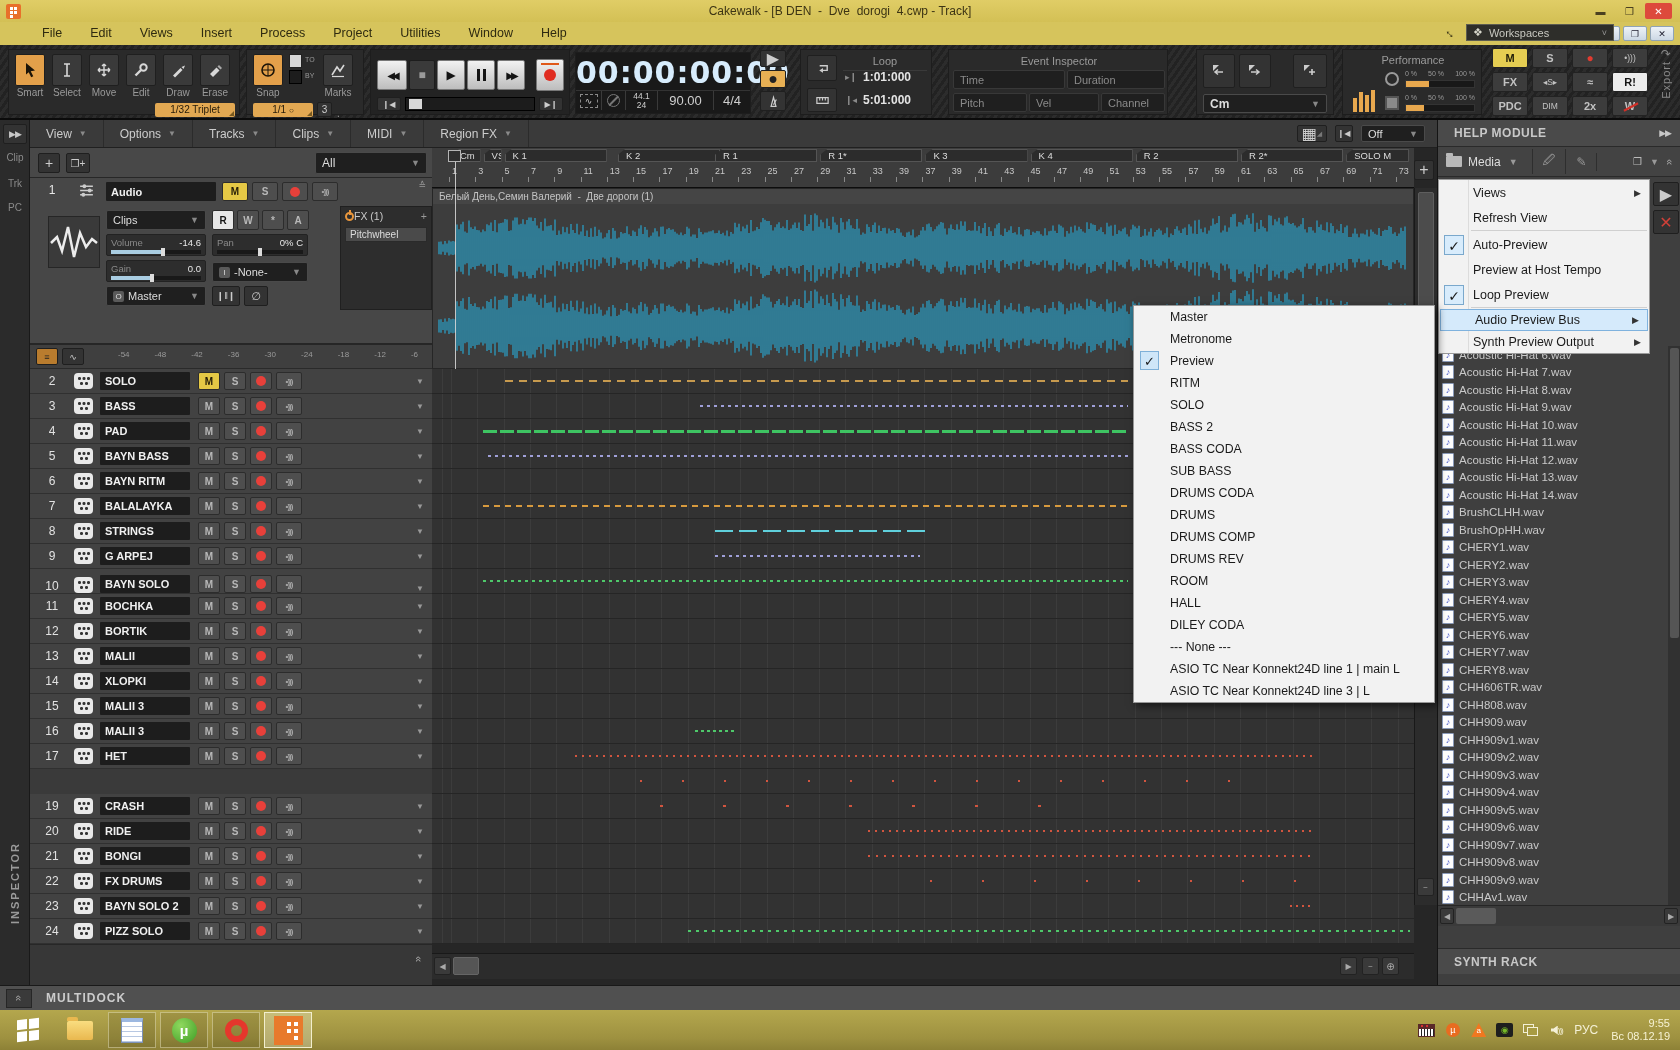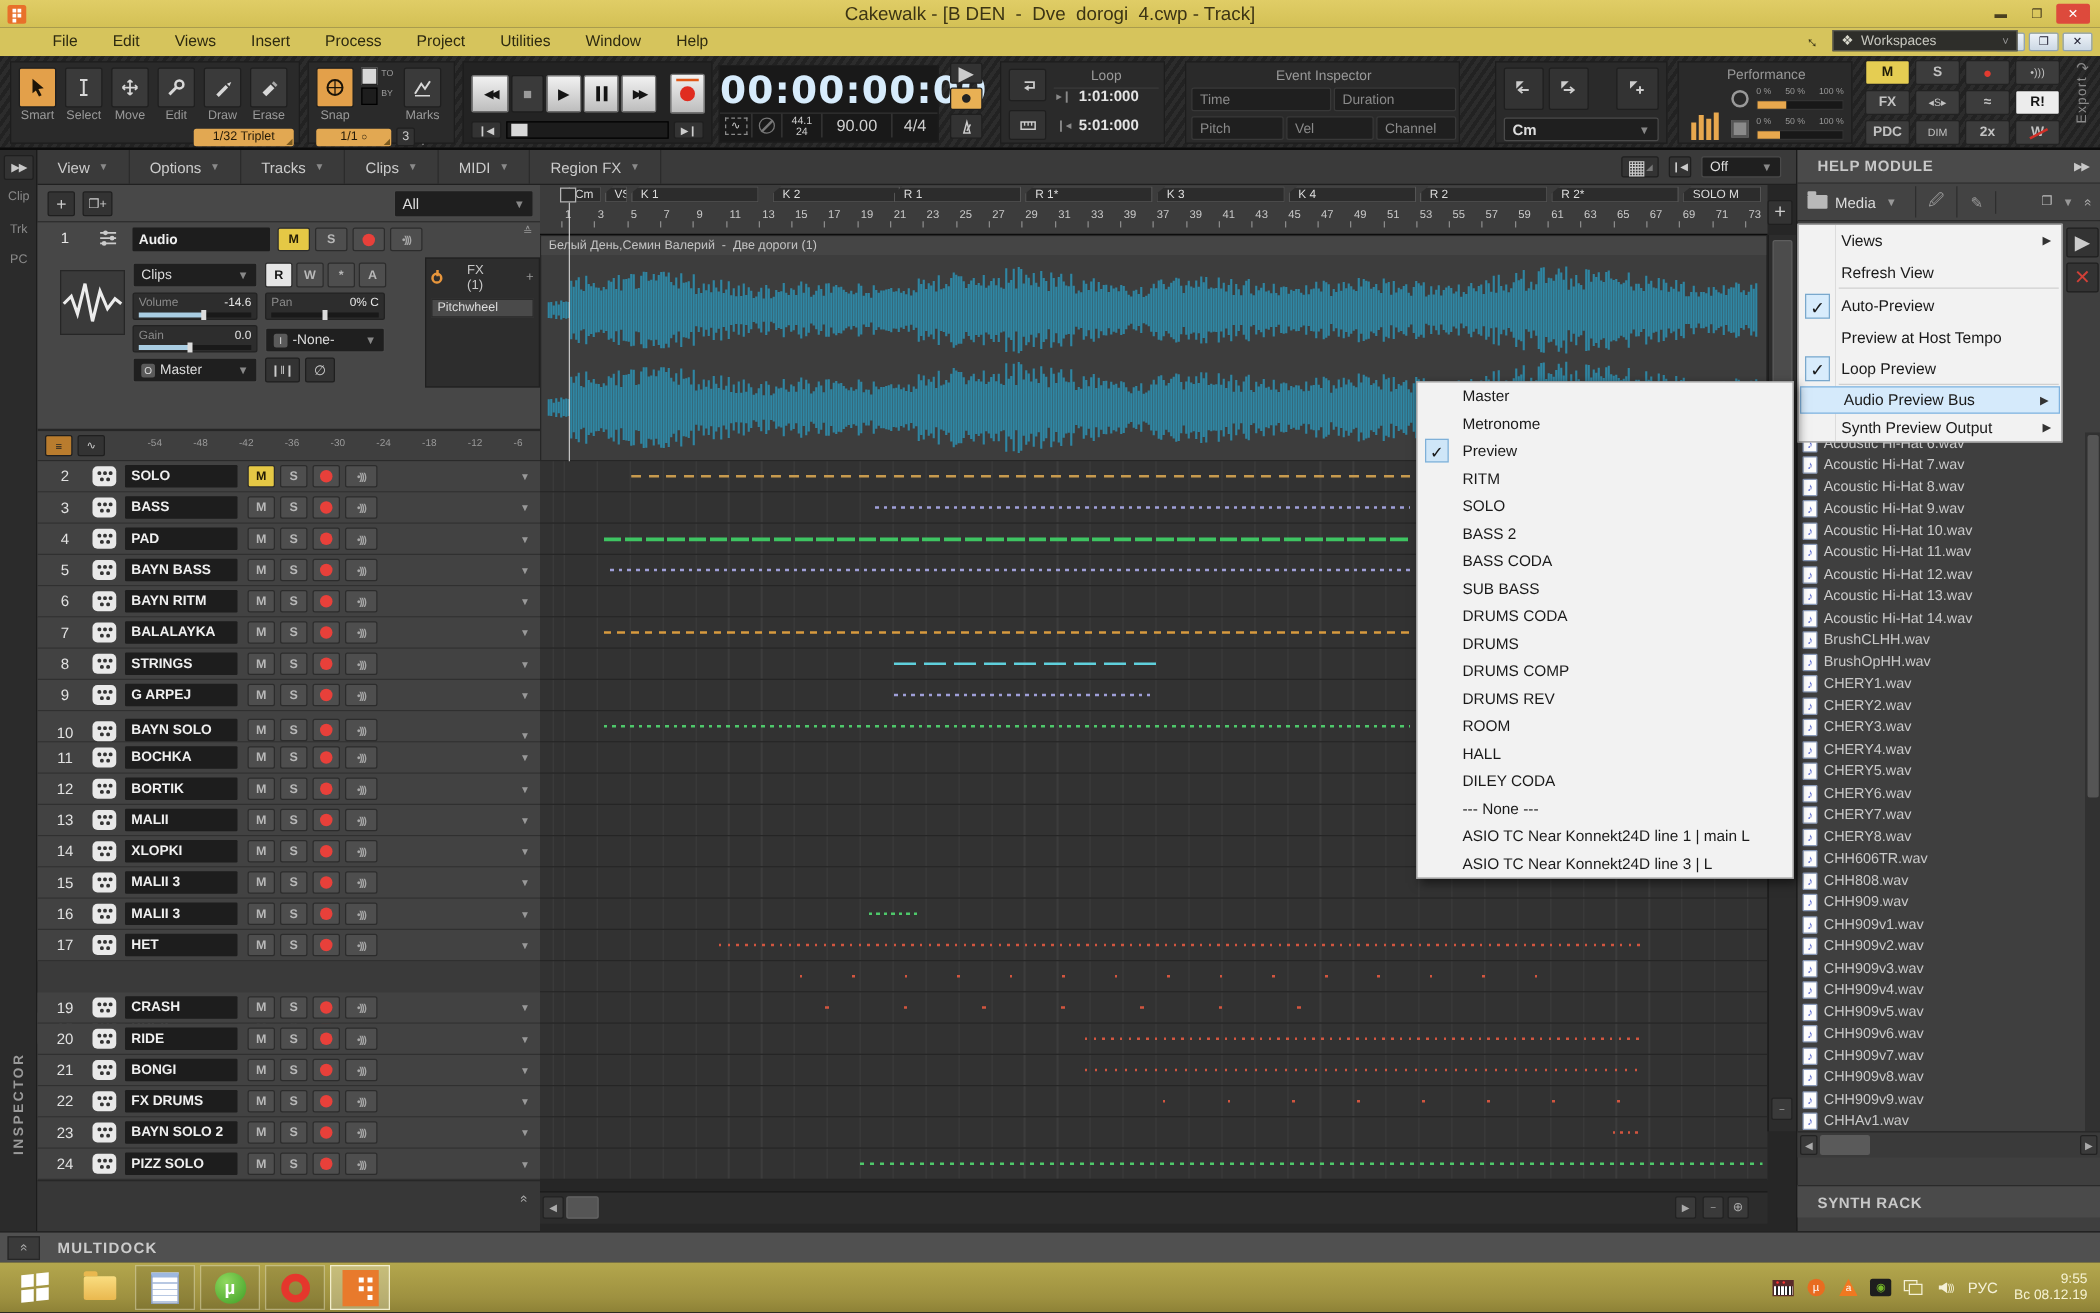--- a/index.html
+++ b/index.html
@@ -1,21 +1,21 @@
 <!DOCTYPE html>
 <html><head>
 <meta charset="utf-8">
 <style>
 *{box-sizing:border-box;margin:0;padding:0}
 body{margin:0;background:#111;font-family:"Liberation Sans","DejaVu Sans",sans-serif}
 #app{position:relative;width:1680px;height:1050px;overflow:hidden;background:#262626;font-family:"Liberation Sans","DejaVu Sans",sans-serif}
 .abs{position:absolute}
 
 #titlebar{left:0;top:0;width:1680px;height:22px;background:linear-gradient(#e0cd66,#d3c055);display:flex;align-items:center}
-#titlebar .title{position:absolute;left:0;right:0;text-align:center;font-size:15px;color:#3c3414;white-space:pre}
+#titlebar .title{position:absolute;left:0;right:0;text-align:center;font-size:12px;color:#3c3414;white-space:pre}
 #app-icon{width:15px;height:15px;margin-left:6px;background:#e8702a;border-radius:2px;position:relative}
 #app-icon::after{content:"";position:absolute;left:4px;top:3px;width:3px;height:3px;background:#fff;box-shadow:4px 0 #fff,0 4px #fff,4px 4px #fff,0 8px #fff}
 .winbtn{width:27px;height:16px;display:flex;align-items:center;justify-content:center;font-size:10px;color:#4a4020;margin-left:2px}
 .winbtn.close{background:#dd4a3c;color:#fff;border-radius:2px}
 #titlebar-controls{position:absolute;right:8px;top:3px;display:flex}
 #menubar{left:0;top:22px;width:1680px;height:23px;background:#d6c45c;display:flex;align-items:center}
 #menu-items{display:flex;margin-left:28px}
 .mb-item{padding:0 14px;font-size:12.5px;color:#2e2a10;line-height:23px}
 #mdi-controls{position:absolute;right:6px;top:4px;display:flex;gap:3px}
 .mdibtn{width:24px;height:15px;background:linear-gradient(#eef3f8,#ccd8e4);border:1px solid #8fa3b5;border-radius:2px;font-size:9px;color:#223;display:flex;align-items:center;justify-content:center}
@@ -76,21 +76,21 @@
 .recdot{width:10px;height:10px;border-radius:50%;background:#e8403a}
 .echo{color:#a8a8a8;font-size:8px;letter-spacing:-1px}
 .slidbox{position:absolute;background:#2d2d2d;border:1px solid #222;border-radius:2px;padding:2px 4px}
 .slidbox .lr{display:flex;justify-content:space-between;font-size:9.5px;color:#8a8a8a}
 .slidbox .lr b{color:#e8e8e8;font-weight:normal}
 .strack{position:relative;height:4px;background:#191919;margin-top:2px}
 .strack .fill{position:absolute;left:0;top:0;bottom:0;background:#a9cde2}
 .strack .thumb{position:absolute;top:-2px;width:4px;height:8px;background:#dcdcdc}
 .io-ic{width:11px;height:11px;background:#5a5a5a;border-radius:2px;color:#ddd;font-size:8px;display:flex;align-items:center;justify-content:center;margin-right:4px}
 #fxbin{position:absolute;left:310px;top:28px;width:92px;height:104px;background:#2d2d2d;border:1px solid #202020}
-#fxbin .hdr{display:flex;align-items:center;gap:20px;padding:3px 4px;color:#c8c8c8;font-size:10.5px}
+#fxbin .hdr{display:flex;align-items:center;gap:0;padding:3px 4px;color:#c8c8c8;font-size:10.5px}
 .pwr{width:9px;height:9px;border:2px solid #e8963c;border-radius:50%;position:relative}
 .pwr::after{content:"";position:absolute;left:2px;top:-4px;width:2px;height:5px;background:#e8963c}
 #fx-item{margin:2px 4px;background:#4a4a4a;border:1px solid #2a2a2a;color:#ddd;font-size:10px;padding:1px 4px}
 #meter-row{position:absolute;left:0;top:167px;width:402px;height:24px;background:#3f3f3f;border-bottom:1px solid #2a2a2a}
 #meter-scale{position:absolute;left:88px;top:5px;width:300px;display:flex;justify-content:space-between;font-size:8px;color:#9a9a9a}
 .trow{position:absolute;left:0;width:402px;height:25px;background:#424242;border-bottom:1px solid #303030;display:flex;align-items:center}
 .trow .num{width:44px;text-align:center;font-size:12px;color:#e2e2e2}
 .din{width:19px;height:16px;background:#e9e9e9;border-radius:4px;position:relative;margin-right:7px}
 .din::after{content:"";position:absolute;left:4px;top:4px;width:2.5px;height:2.5px;border-radius:50%;background:#333;box-shadow:4.5px 0 #333,9px 0 #333,2px 5px #333,7px 5px #333}
 .trow .namebox{width:90px;height:18px;margin-right:8px}

